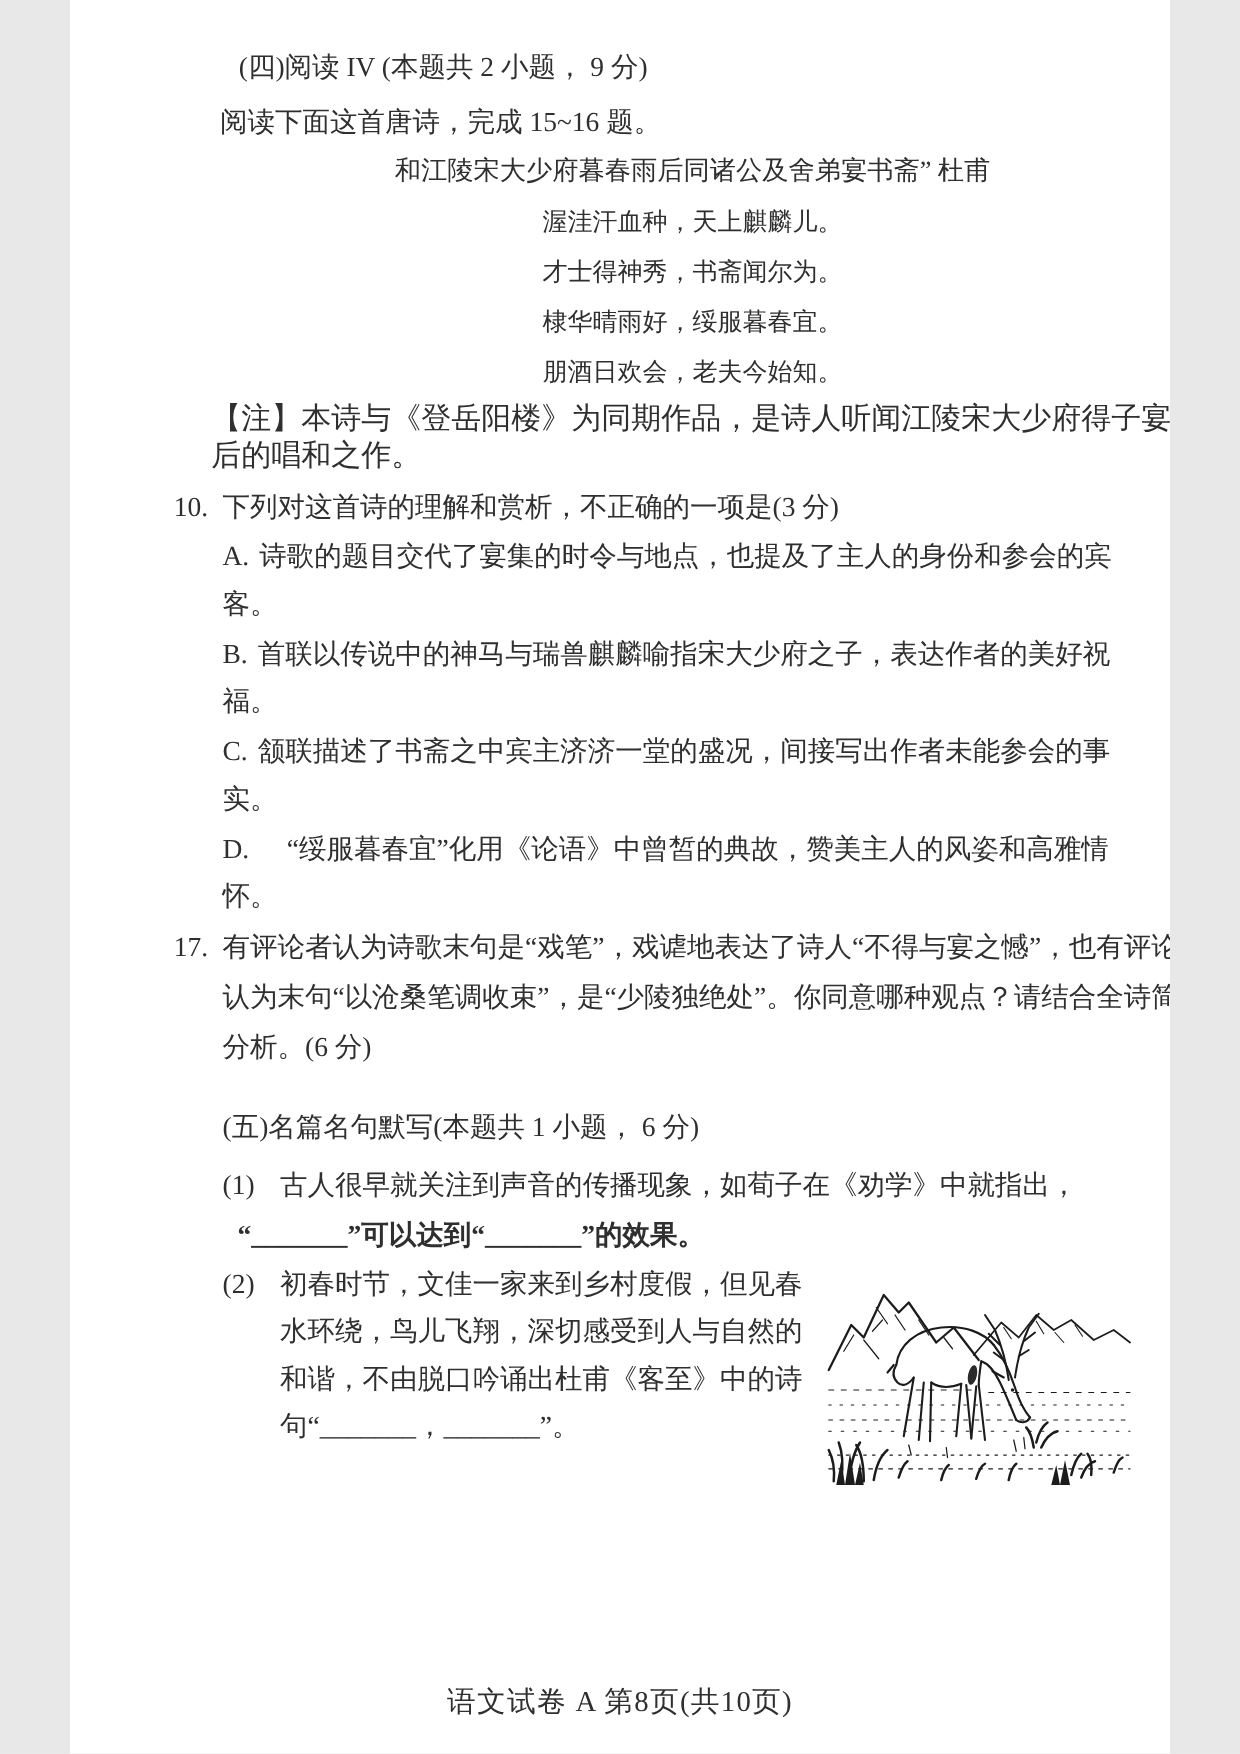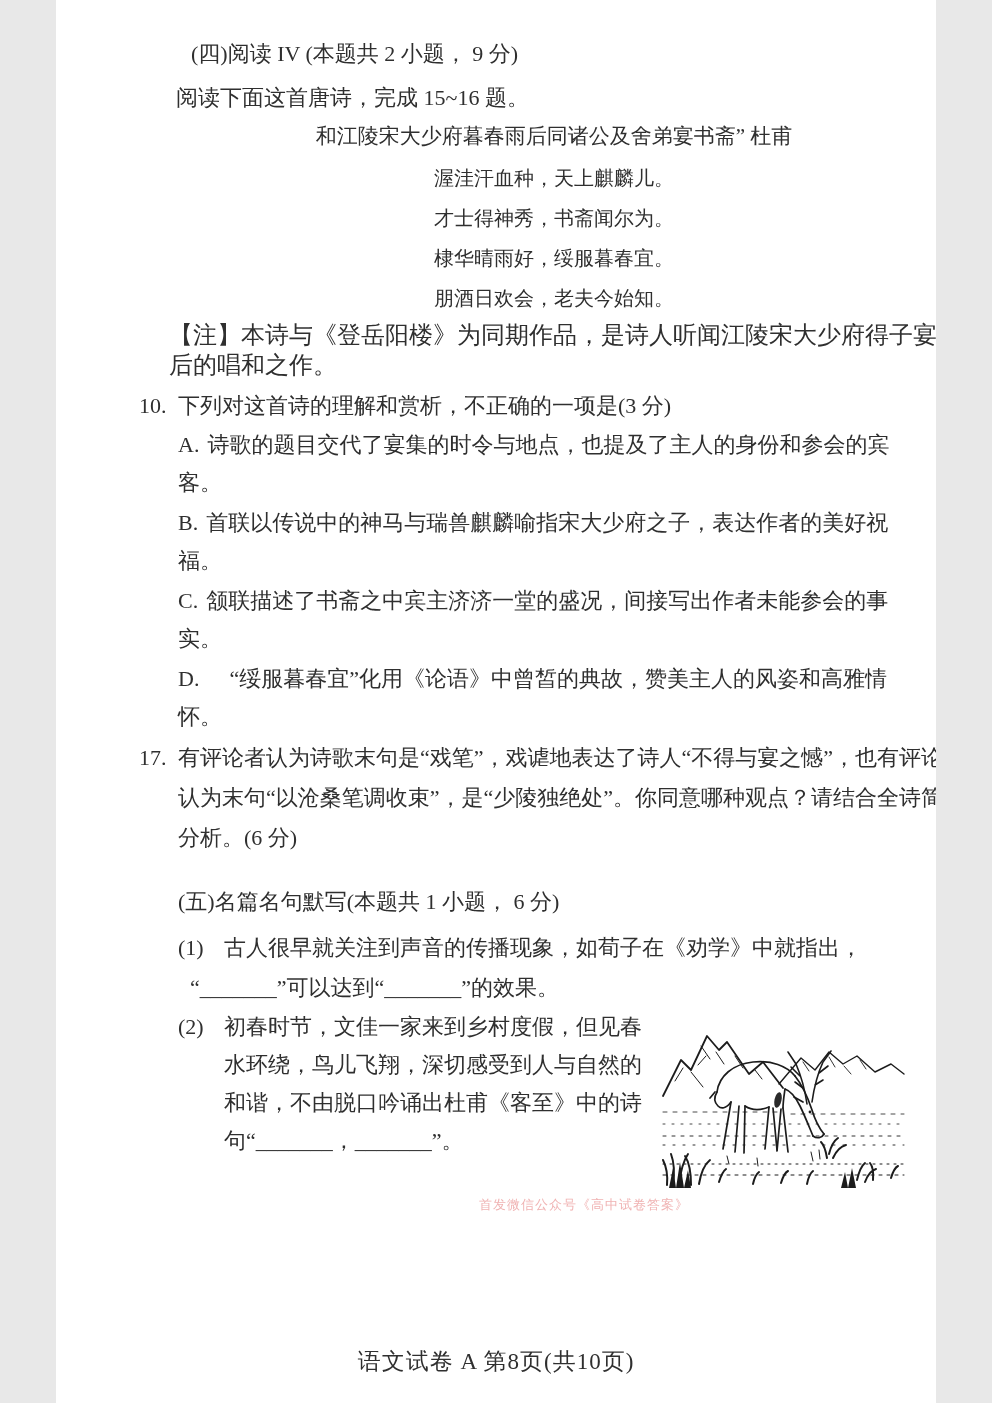--- a/index.html
+++ b/index.html
@@ -32,21 +32,21 @@
   .options { margin:0 0 0 39px; width:740px; }
   .option { margin:0 0 2px 0; line-height:38px; text-indent:0; }
   .opt-label { margin-right:8px; }
 
   .q17-items { margin-left:39px; width:774px; }
   .item { padding-left:46px; text-indent:-46px; margin:0; line-height:40px; }
   .item.i1 { margin-top:6px; }
   .item.i2 { line-height:38px; }
   .item.i3 { margin-top:2px; line-height:38px; }
   .ino { display:inline-block; width:46px; text-indent:0; }
-  .pullback-a { margin-left:-34px; }
+  .pullback-a { margin-left:-34px;font-weight:bold; }
   .pullback-b { margin-left:-28px; }
 
   .figure {
     float:right;
     width:245px; height:178px;
     margin:4px 46px 6px 12px;
     background:#ffffff;
   }
   .figure svg { display:block; }
 
@@ -160,17 +160,16 @@
             </g>
           </svg>
         </div>
 
         <p class="item i2"><span class="ino">(2)</span><span>初春时节，文佳一家来到乡村度假，但见春水环绕，鸟儿飞翔，深切感受到人与自然的和谐，不由脱口吟诵出杜甫《客至》中的诗句“_______，_______”。</span></p>
 
 
       </div>
     </div>
 
-    <p class="watermark" style="color: rgb(240, 179, 179);">首发微信公众号《高中试卷答案》</p>
   </div>
 
   <div class="footer">语文试卷 A 第8页(共10页)</div>
 </div>
 
 </body></html>

